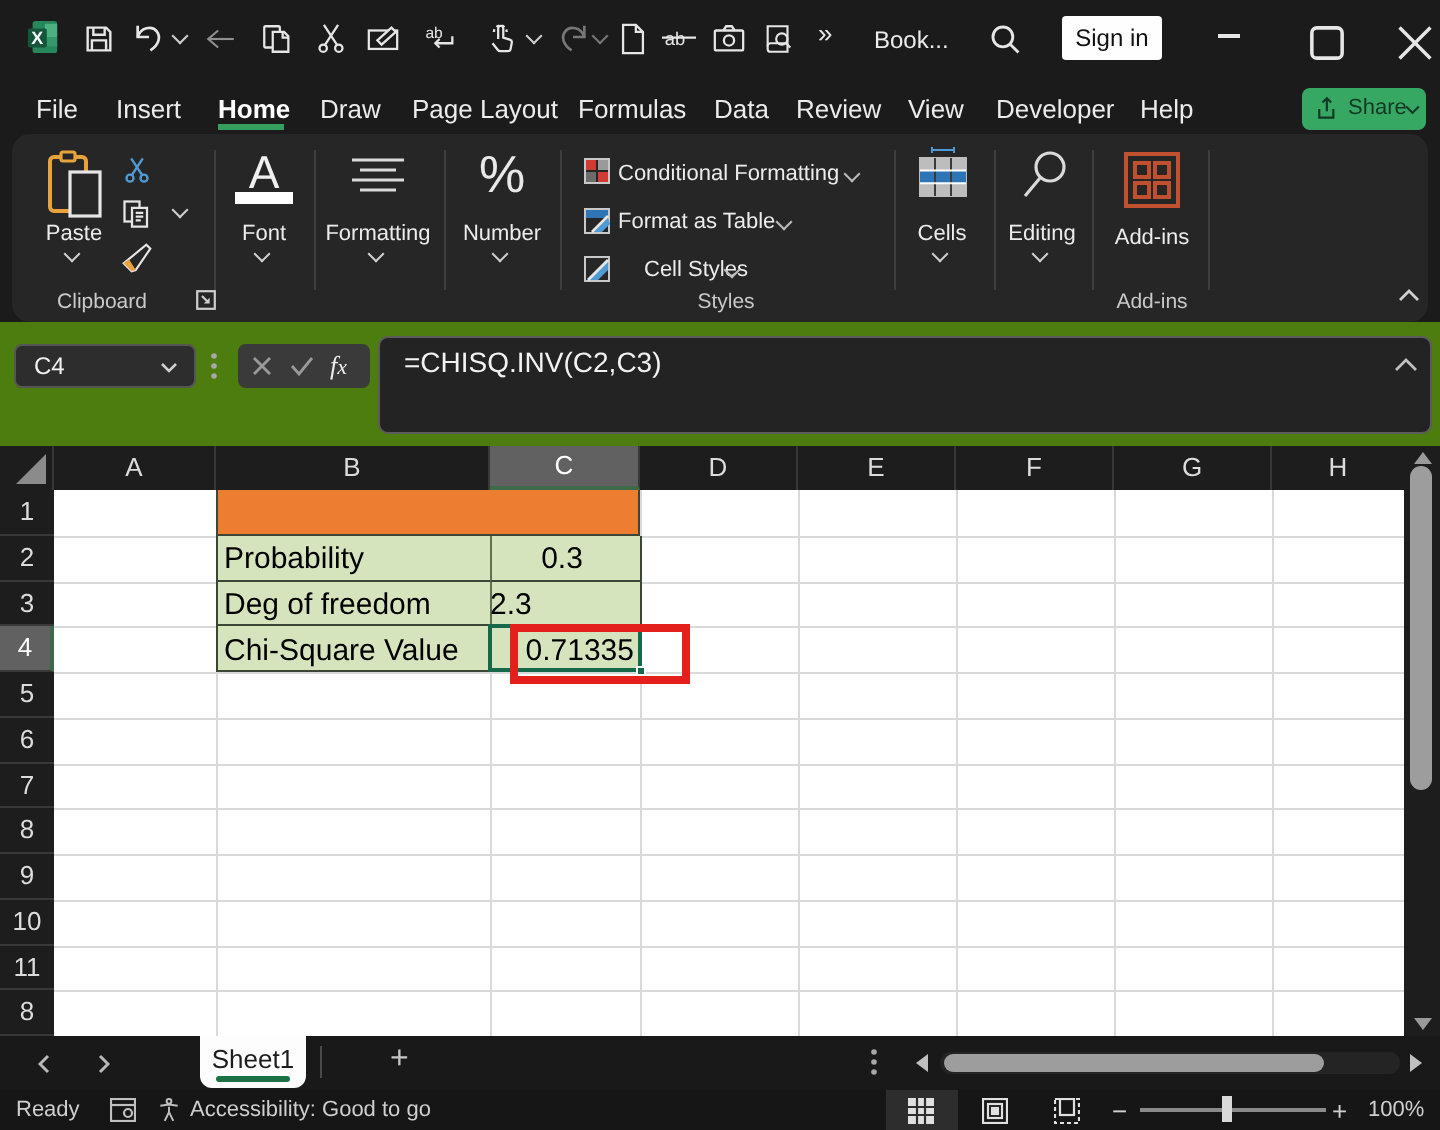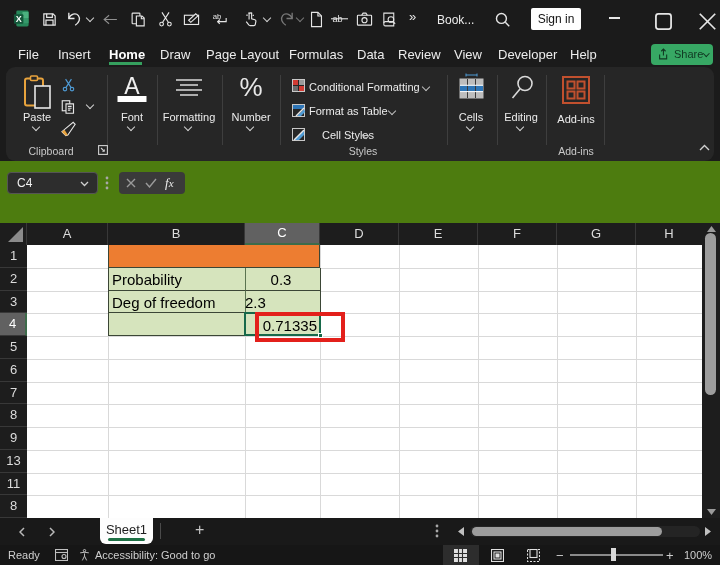--- a/index.html
+++ b/index.html
@@ -297,20 +297,25 @@
     </svg>
     <div id="fxbox">
       <svg style="position:absolute;left:7px;top:6px" width="10" height="10" viewBox="0 0 10 10" stroke="#9a9a9a" stroke-width="1.4">
           <path d="M1 1l8 8M9 1l-8 8"></path>
         </svg>
       <svg style="position:absolute;left:26px;top:6px" width="12" height="10" viewBox="0 0 12 10" fill="none" stroke="#9a9a9a" stroke-width="1.4">
           <path d="M1 5l3.5 4L11 1"></path>
         </svg>
       <div style="position:absolute;left:46px;top:3px;color:#ececec;font-size:13px;font-style:italic;font-family:'Liberation Serif',serif"><i>f</i><span style="font-size:11px">x</span></div>
     </div>
+    <div id="formulabox">=CHISQ.INV(C2,C3)
+      <svg style="position:absolute;right:6px;top:10px" width="12" height="7" viewBox="0 0 12 7" fill="none" stroke="#c0c0c0" stroke-width="1.4">
+          <path d="M1 6l5-5 5 5"></path>
+        </svg>
+    </div>
   </div>
   <div id="sheet">
 
     <div class="colhdr" style="left:0;width:27px">
         <svg style="position:absolute;right:3px;bottom:3px" width="15" height="15" viewBox="0 0 15 15">
           <path d="M15 0v15H0z" fill="#8b8b8b"></path>
         </svg>
       </div>
     <div class="colhdr" style="left:27px;width:81px">A</div>
     <div class="colhdr" style="left:108px;width:137px">B</div>
@@ -323,21 +328,21 @@
 
     <div class="rowhdr" style="top:22px;height:22.75px;line-height:22px">1</div>
     <div class="rowhdr" style="top:44.75px;height:22.75px;line-height:22px">2</div>
     <div class="rowhdr" style="top:67.5px;height:22.75px;line-height:22px">3</div>
     <div class="rowhdr" style="top:90.25px;height:22.75px;line-height:22px;background:#616161;color:#fff;border-right:2px solid #3d6b4a">4</div>
     <div class="rowhdr" style="top:113px;height:22.75px;line-height:22px">5</div>
     <div class="rowhdr" style="top:135.75px;height:22.75px;line-height:22px">6</div>
     <div class="rowhdr" style="top:158.5px;height:22.75px;line-height:22px">7</div>
     <div class="rowhdr" style="top:181.25px;height:22.75px;line-height:22px">8</div>
     <div class="rowhdr" style="top:204px;height:22.75px;line-height:22px">9</div>
-    <div class="rowhdr" style="top:226.75px;height:22.75px;line-height:22px">13</div>
+    <div class="rowhdr" style="top:226.75px;height:22.75px;line-height:22px">10</div>
     <div class="rowhdr" style="top:249.5px;height:22.75px;line-height:22px">11</div>
     <div class="rowhdr" style="top:272.25px;height:22.75px;line-height:22px">8</div>
     <div id="gridarea">
 
       <div class="gvl" style="left:81px"></div>
         <div class="gvl" style="left:218px"></div>
       <div class="gvl" style="left:293px"></div>
         <div class="gvl" style="left:372px"></div>
       <div class="gvl" style="left:451px"></div>
         <div class="gvl" style="left:530px"></div>
@@ -359,20 +364,21 @@
       <div class="abs" style="left:81px;top:23px;width:138px;height:22.5px;background:#D6E4BD;border-left:1px solid #3b4636;border-bottom:1px solid #3b4636"></div>
       <div class="abs" style="left:218px;top:23px;width:76px;height:22.5px;background:#D6E4BD;border-left:1px solid #5b7350;border-right:1px solid #3b4636;border-bottom:1px solid #3b4636"></div>
       <div class="cell" style="left:85px;top:26px">Probability</div>
       <div class="cell" style="left:218px;top:26px;width:72px;text-align:center">0.3</div>
       <div class="abs" style="left:81px;top:45.5px;width:138px;height:22.75px;background:#D6E4BD;border-left:1px solid #3b4636;border-bottom:1px solid #3b4636"></div>
       <div class="abs" style="left:218px;top:45.5px;width:76px;height:22.75px;background:#D6E4BD;border-left:1px solid #5b7350;border-right:1px solid #3b4636;border-bottom:1px solid #3b4636"></div>
       <div class="cell" style="left:85px;top:49px">Deg of freedom</div>
       <div class="cell" style="left:218px;top:49px;width:72px;text-align:left">2.3</div>
       <div class="abs" style="left:81px;top:68.25px;width:138px;height:22.75px;background:#D6E4BD;border-left:1px solid #3b4636;border-bottom:1px solid #3b4636"></div>
       <div class="abs" style="left:218px;top:68.25px;width:76px;height:22.75px;background:#D6E4BD"></div>
+      <div class="cell" style="left:85px;top:72px">Chi-Square Value</div>
       <div class="cell" style="left:218px;top:72px;width:72px;text-align:right">0.71335</div>
 
       <div class="abs" style="left:217px;top:67.25px;width:77px;height:24px;border:2px solid #17694a"></div>
       <div class="abs" style="left:291px;top:88px;width:5px;height:5px;background:#17694a;border:1px solid #fff"></div>
 
       <div class="abs" style="left:228px;top:67px;width:90px;height:29.5px;border:4px solid #e3201b"></div>
     </div>
 
     <div class="abs" style="left:702px;top:0;width:18px;height:295px;background:#1d1d1d">
       <svg style="position:absolute;left:5px;top:3px" width="9" height="6" viewBox="0 0 9 6">

